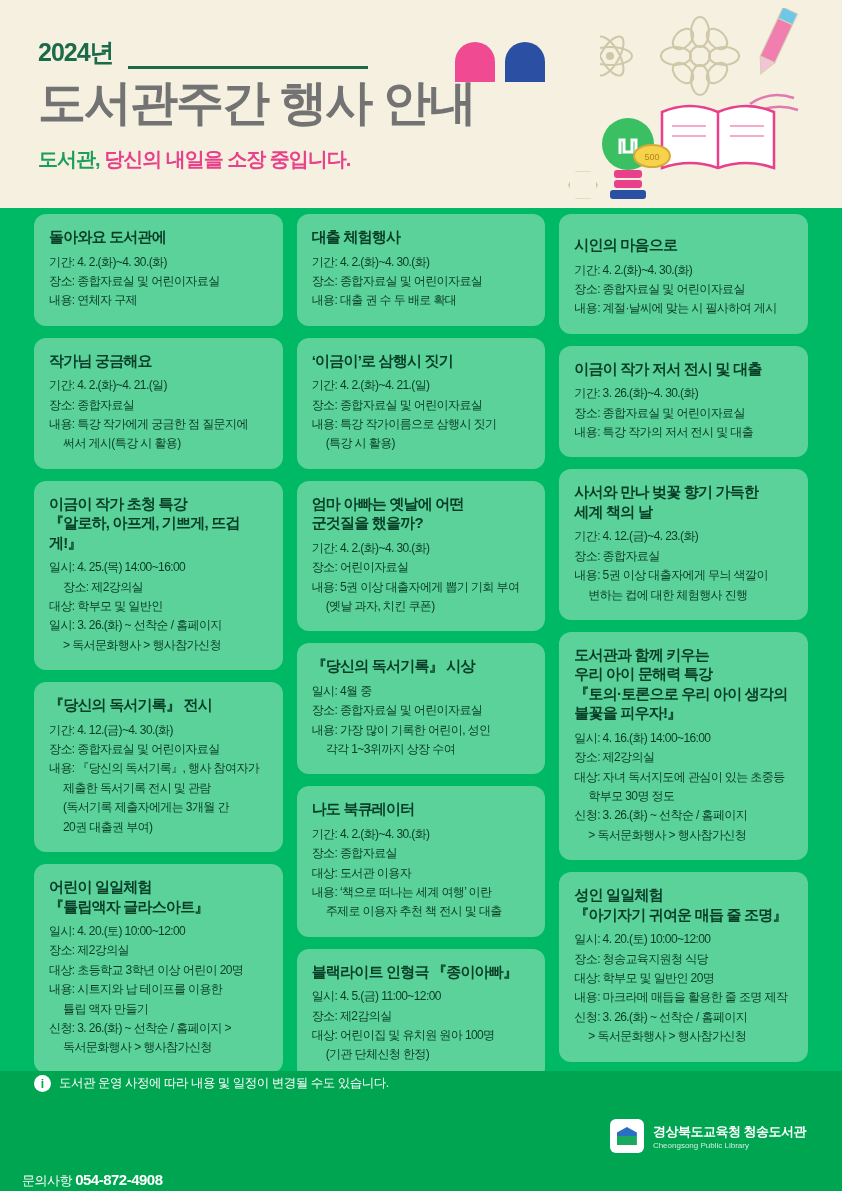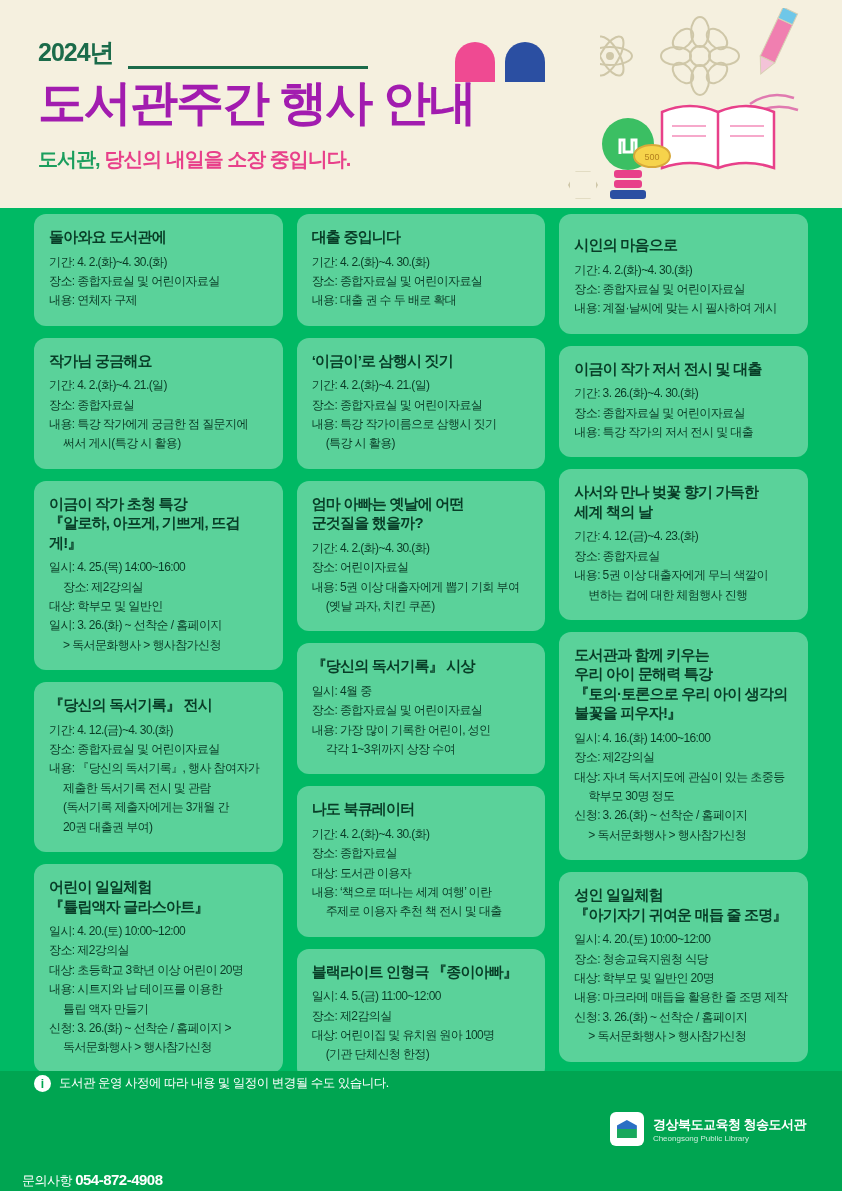--- a/index.html
+++ b/index.html
@@ -10,21 +10,21 @@
     overflow:hidden;
   }
   .poster{position:relative;width:842px;height:1191px;background:#00b964;}
 
   
   .header{position:relative;height:208px;background:#f5f0df;overflow:hidden;}
   .hdr-inner{position:absolute;left:38px;top:36px;}
   .year-row{display:flex;align-items:flex-end;gap:14px;}
   .year{font-size:25px;font-weight:bold;color:#1b6b4a;letter-spacing:-1px;}
   .year-line{width:240px;height:3px;background:#1b6b4a;}
-  .title{font-size:48px;font-weight:bold;color:#a21caf;letter-spacing:-2px;margin-top:8px;line-height:1.1;}
+  .title{font-size:48px;font-weight:bold;color:#737373;letter-spacing:-2px;margin-top:8px;line-height:1.1;}
   .subtitle{margin-top:16px;font-size:20px;font-weight:bold;letter-spacing:-1px;}
   .subtitle .g{color:#1b9e5d;}
   .subtitle .p{color:#e8408a;}
 
   
   .dot-pink{position:absolute;left:455px;top:42px;width:40px;height:40px;background:#ef4a92;border-radius:40px 40px 0 0;}
   .dot-blue{position:absolute;left:505px;top:42px;width:40px;height:40px;background:#2b4fa2;border-radius:40px 40px 0 0;}
   .deco{position:absolute;pointer-events:none;}
   .hex{position:absolute;left:568px;top:170px;width:26px;height:26px;border:2px solid #cfc7a8;
        clip-path:polygon(25% 5%,75% 5%,100% 50%,75% 95%,25% 95%,0% 50%);}
@@ -40,21 +40,21 @@
   .card p.ind{padding-left:14px;text-indent:0;}
 
   
   .footer{position:absolute;left:0;bottom:0;width:842px;height:86px;background:#00a551;}
   .note{position:absolute;left:34px;top:-30px;display:flex;align-items:center;gap:8px;}
   .info-i{width:17px;height:17px;border-radius:50%;background:#fff;color:#00a551;font-size:12px;
           font-weight:bold;display:flex;align-items:center;justify-content:center;}
   .note span.txt{color:#ffffff;font-size:12.5px;letter-spacing:-0.5px;}
   .contact{position:absolute;left:22px;top:30px;color:#fff;font-size:13px;letter-spacing:-0.5px;margin-top:36px;}
   .contact b{font-size:15px;}
-  .brand{position:absolute;right:36px;top:7px;display:flex;align-items:center;gap:9px;}
+  .brand{position:absolute;right:36px;top:14px;display:flex;align-items:center;gap:9px;}
   .brand-mark{width:34px;height:34px;background:#fff;border-radius:6px;position:relative;}
   .brand-mark:after{content:"";position:absolute;left:7px;top:8px;width:20px;height:18px;
      background:linear-gradient(#2b6fc4 0 50%,#19a85c 50% 100%);clip-path:polygon(0 30%,50% 0,100% 30%,100% 100%,0 100%);}
   .brand-txt b{display:block;color:#fff;font-size:13px;letter-spacing:-0.5px;}
   .brand-txt small{display:block;color:#cfeedd;font-size:8px;letter-spacing:0px;}
 
   .note-wrap{position:absolute;left:0;bottom:86px;width:842px;height:34px;background:#00a551;}
 </style>
 </head>
 <body>
@@ -176,21 +176,21 @@
           <p>장소: 제2강의실</p>
           <p>대상: 초등학교 3학년 이상 어린이 20명</p>
           <p>내용: 시트지와 납 테이프를 이용한</p>
           <p class="ind">튤립 액자 만들기</p>
           <p>신청: 3. 26.(화) ~ 선착순 / 홈페이지 &gt;</p>
           <p class="ind">독서문화행사 &gt; 행사참가신청</p>
         </div>
       </div>
       <div class="col">
         <div class="card">
-          <h3 style="white-space: pre-line;">대출 중입니다</h3>
+          <h3 style="white-space: pre-line;">대출 체험행사</h3>
           <p>기간: 4. 2.(화)~4. 30.(화)</p>
           <p>장소: 종합자료실 및 어린이자료실</p>
           <p>내용: 대출 권 수 두 배로 확대</p>
         </div>
         <div class="card">
           <h3 style="white-space: pre-line;">‘이금이’로 삼행시 짓기</h3>
           <p>기간: 4. 2.(화)~4. 21.(일)</p>
           <p>장소: 종합자료실 및 어린이자료실</p>
           <p>내용: 특강 작가이름으로 삼행시 짓기</p>
           <p class="ind">(특강 시 활용)</p>

